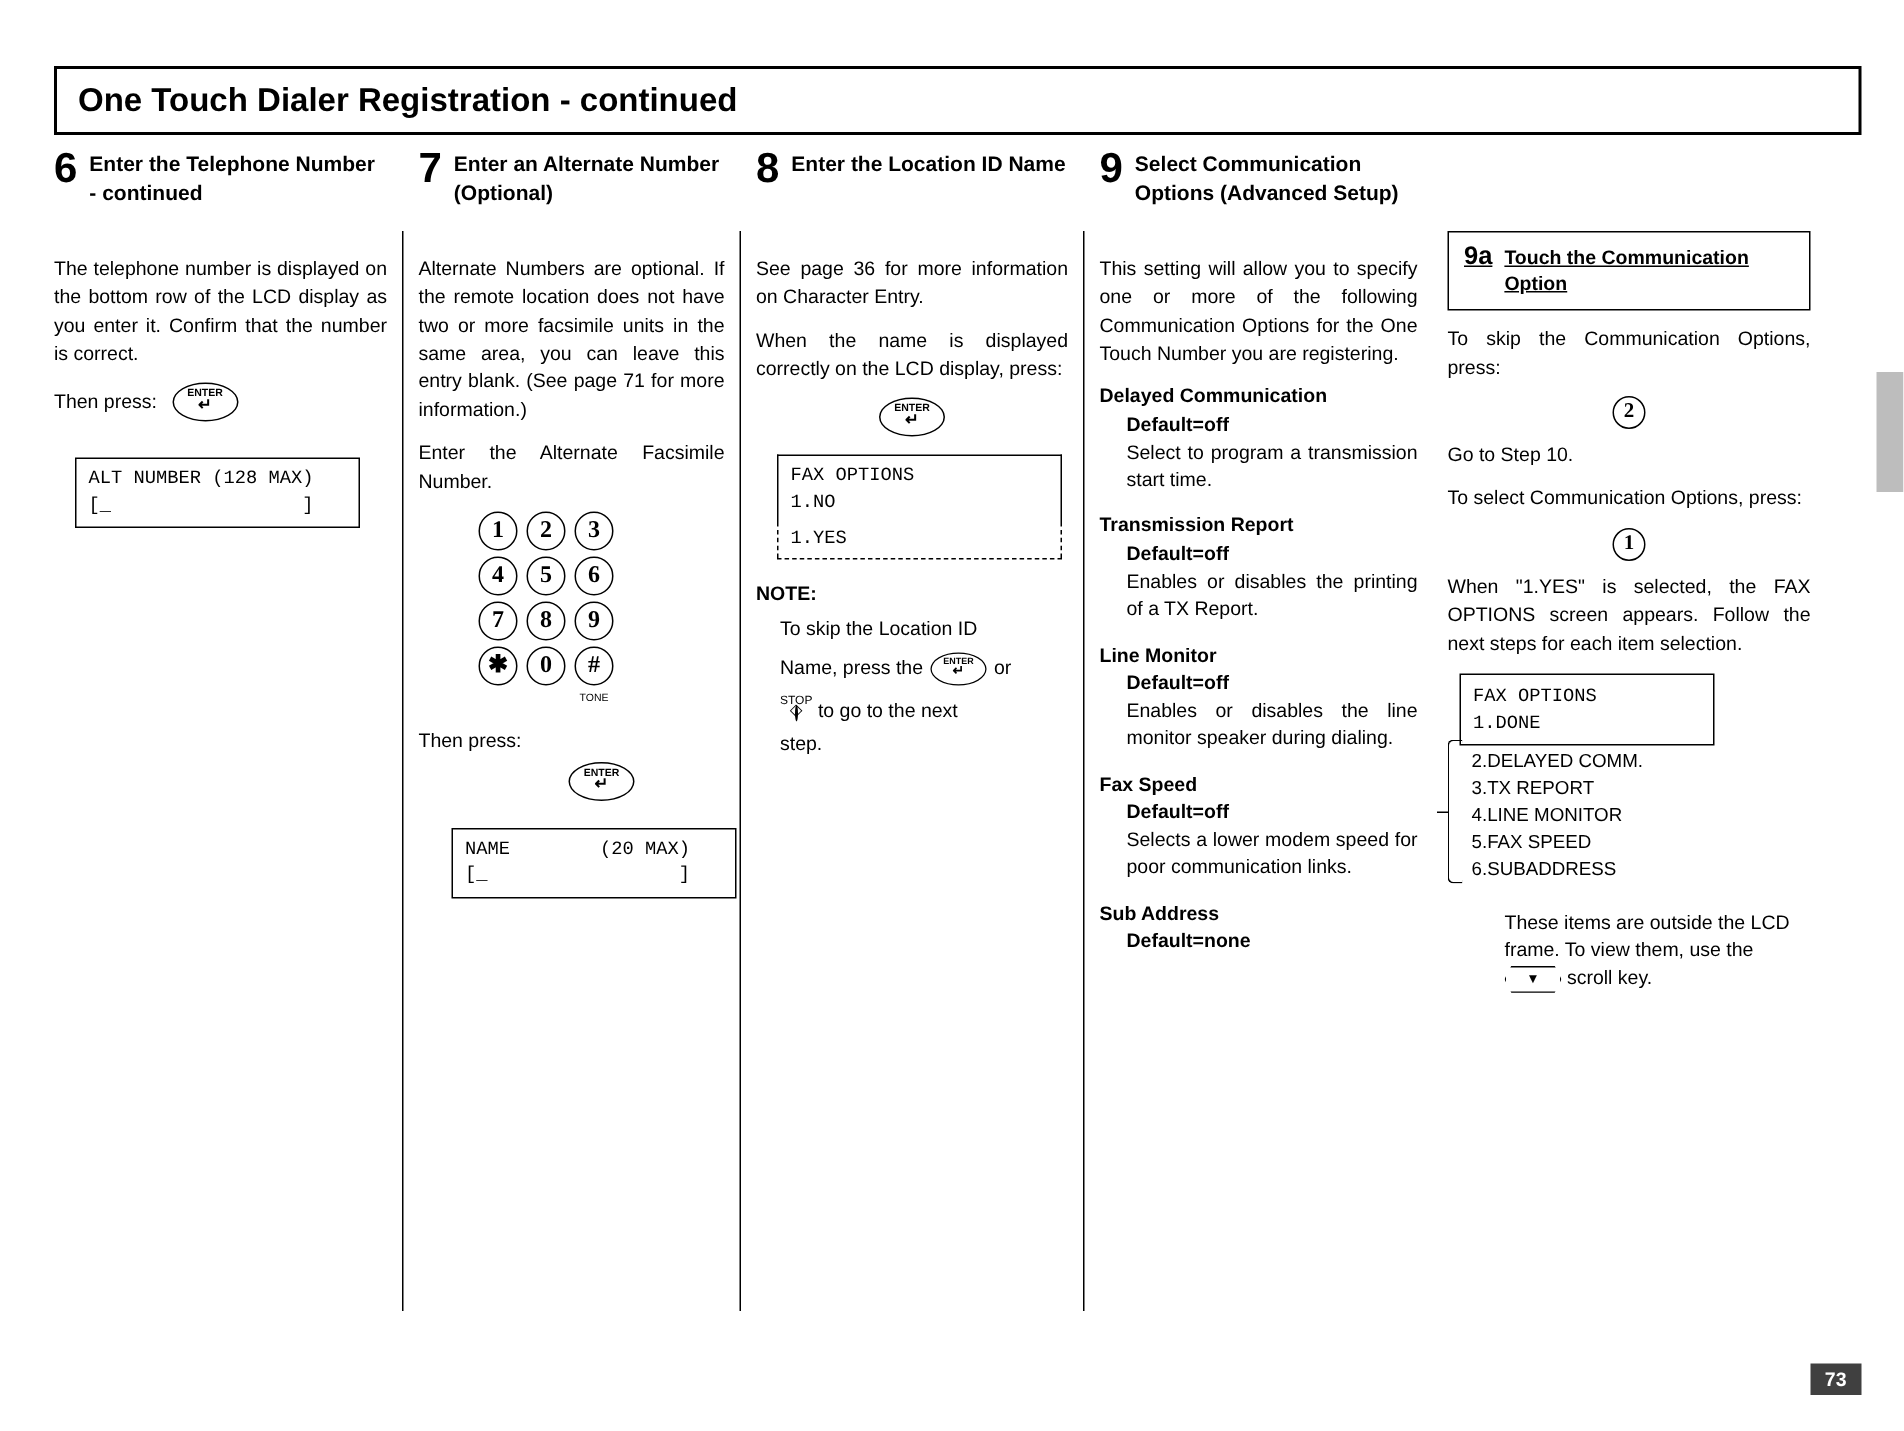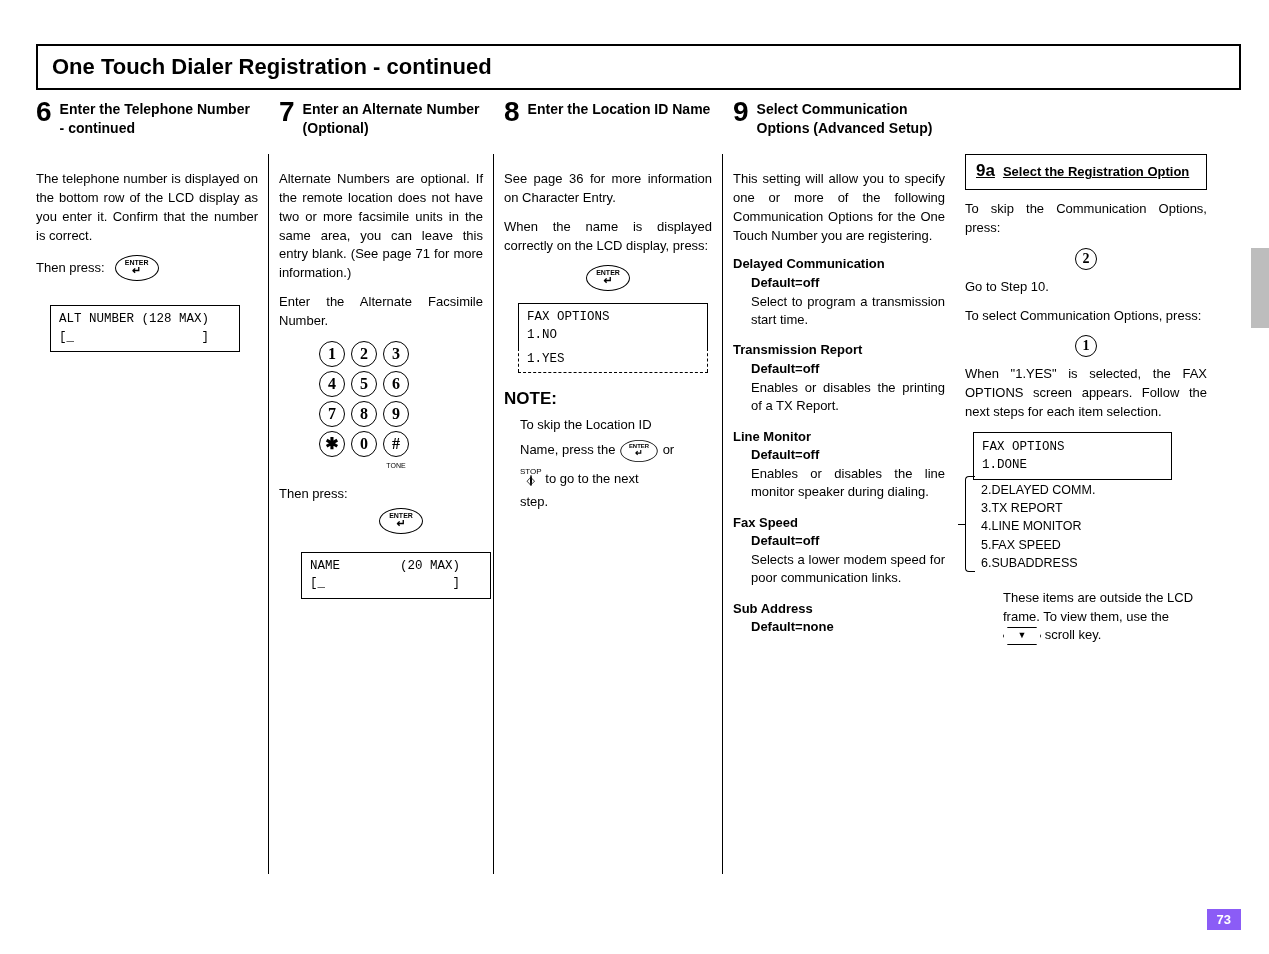--- a/index.html
+++ b/index.html
@@ -67,35 +67,35 @@
   .sub-step .slab { font-size: 13px; font-weight: bold; line-height: 1.3; }
 
   .center-key { text-align: center; margin: 4px 0 8px 0; }
 
   
   .torn { margin: 12px 0 14px 14px; font-family: "Courier New", monospace; font-size: 12.5px; line-height: 1.4; width: 190px; }
   .torn .top { border: 1px solid #000; border-bottom: none; padding: 5px 8px 4px 8px; white-space: pre; }
   .torn .mid { border-left: 1px dashed #000; border-right: 1px dashed #000; padding: 3px 8px; white-space: pre; }
   .torn .bot { border-top: 1px dashed #000; height: 0; }
 
-  .note-lbl { font-weight: bold; font-size: 17px; }
+  .note-lbl { font-weight: bold; font-size: 13px; }
 
   
   .opt-list-wrap { position: relative; margin-left: 8px; }
-  .opt-list .lcd-part { border: 1px solid #000; font-family: "Courier New", monospace; font-size: 12.5px; padding: 5px 8px; white-space: pre; width: 199px; }
+  .opt-list .lcd-part { border: 1px solid #000; font-family: "Courier New", monospace; font-size: 12.5px; padding: 5px 8px; white-space: pre; width: 170px; }
   .opt-list .below { font-family: Liberation Sans, sans-serif; font-size: 12.5px; padding: 1px 8px; white-space: pre; width: 170px; }
   .bracket { position: absolute; left: -8px; top: 44px; height: 96px; width: 10px; border-left: 1px solid #000; border-top: 1px solid #000; border-bottom: 1px solid #000; border-radius: 4px 0 0 4px; }
   .bracket::after { content: ""; position: absolute; left: -8px; top: 50%; width: 8px; border-top: 1px solid #000; }
   .bracket-note { font-size: 13px; line-height: 1.45; margin: 16px 0 0 30px; }
 
   .scroll-key { display: inline-block; border: 1.2px solid #000; width: 38px; height: 18px; position: relative; vertical-align: middle;
                 clip-path: polygon(0 50%, 12% 0, 88% 0, 100% 50%, 88% 100%, 12% 100%); }
   .scroll-key::after { content: "▼"; position: absolute; left: 50%; top: 50%; transform: translate(-50%, -52%); font-size: 9px; }
 
-  .page-num-tab { position: absolute; right: 28px; bottom: 24px; background: #8b5cf6; color: #fff; font-size: 13px; font-weight: bold; padding: 3px 10px; }
+  .page-num-tab { position: absolute; right: 28px; bottom: 24px; background: #404040; color: #fff; font-size: 13px; font-weight: bold; padding: 3px 10px; }
   .side-tab { position: absolute; right: 0; top: 248px; width: 18px; height: 80px; background: #bdbdbd; }
 
   .inline-flex { display: inline-flex; align-items: center; gap: 4px; vertical-align: middle; }
   .nowrap-line { white-space: nowrap; }
 </style>
 </head>
 <body>
 
 <div class="page">
   <div class="side-tab"></div>
@@ -236,21 +236,21 @@
           <div class="opt-def">Default=none</div>
         </div>
       </div>
     </div>
 
     <div class="col c5">
       <div style="height: 56px;"></div>
       <div class="sub-box">
         <div class="sub-step">
           <div class="snum">9a</div>
-          <div class="slab">Select the Registration Option</div>
+          <div class="slab">Touch the Communication Option</div>
         </div>
       </div>
       <div class="body-text">
         <p>To skip the Communication Options, press:</p>
         <div class="center-key"><span class="circled sm">2</span></div>
         <p>Go to Step 10.</p>
         <p>To select Communication Op­tions, press:</p>
         <div class="center-key"><span class="circled sm">1</span></div>
         <p>When "1.YES" is selected, the FAX OPTIONS screen ap­pears. Follow the next steps for each item selection.</p>
 

